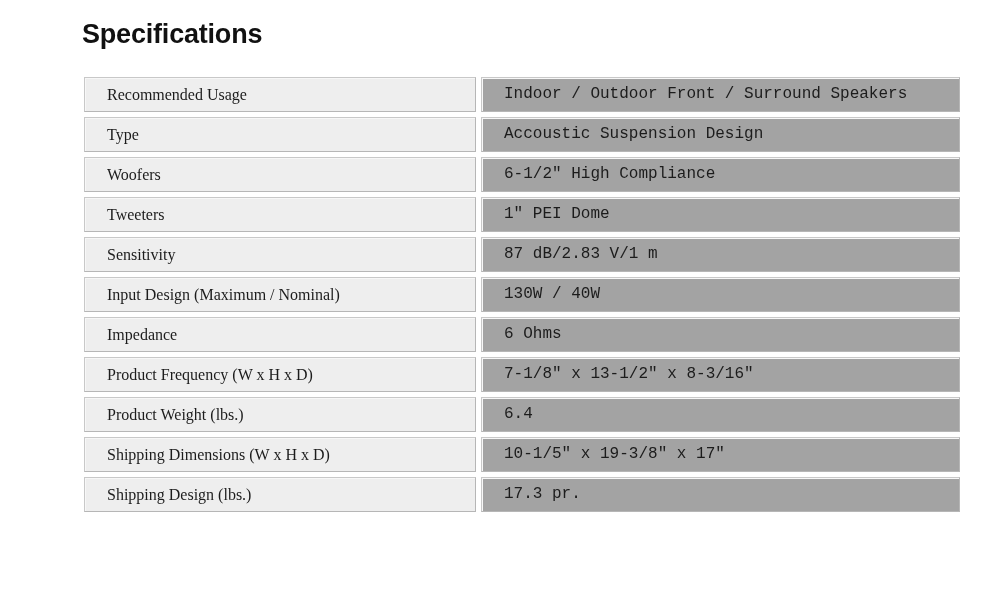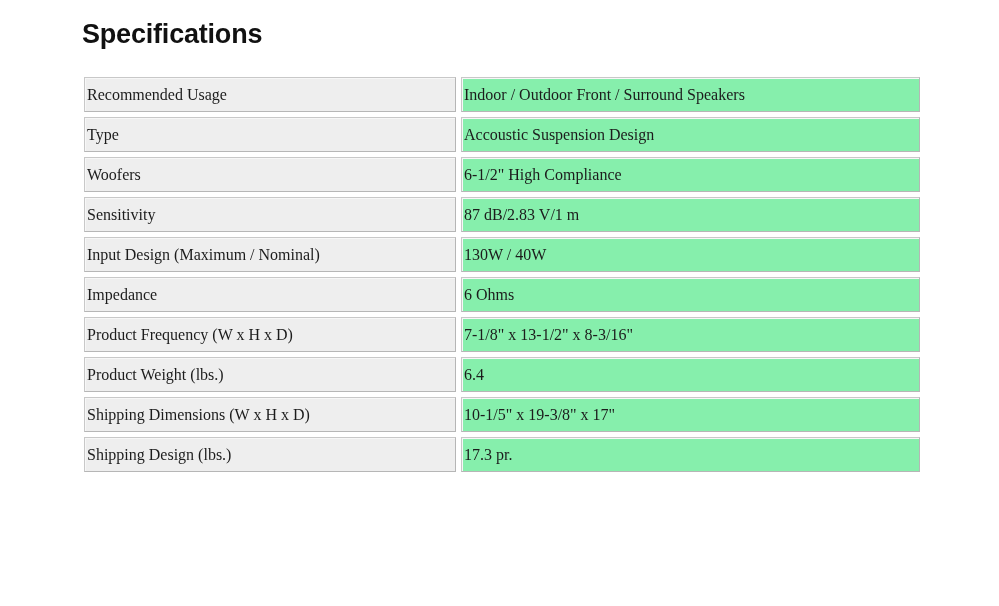--- a/index.html
+++ b/index.html
@@ -40,41 +40,42 @@
     top: 72px;
     width: 846px;
     border-collapse: separate;
     border-spacing: 5px 5px;
     margin: 0;
     table-layout: fixed;
   }
   .spec-table tr { height: 33px; }
   .spec-table td {
     height: 33px;
-    padding: 0 0 0 2px;
+    padding: 0 0 0 22px;
     vertical-align: middle;
     font-family: "Liberation Serif", serif;
     font-size: 16px;
     line-height: 19px;
     color: #1c1c1c;
     border: 1px solid #c8c8c8;
     border-right-color: #b6b6b6;
     border-bottom-color: #b6b6b6;
     box-shadow: inset 1px 1px 0 #f7f7f7;
     white-space: nowrap;
     overflow: hidden;
     margin-top: 27px;
   }
   .spec-table td.label-cell {
     width: 368px;
     background: #eeeeee;
   }
   .spec-table td.value-cell {
     width: 455px;
-    background: #86efac;
+    background: #a3a3a3;
+    font-family: Liberation Mono, monospace;
   }
 </style>
 </head>
 <body>
 
 <div class="page">
 
   <h1 class="page-title">Specifications</h1>
 
   <table class="spec-table">
@@ -83,20 +84,24 @@
         <td class="label-cell">Recommended Usage</td>
         <td class="value-cell">Indoor / Outdoor Front / Surround Speakers</td>
       </tr>
       <tr>
         <td class="label-cell">Type</td>
         <td class="value-cell">Accoustic Suspension Design</td>
       </tr>
       <tr>
         <td class="label-cell">Woofers</td>
         <td class="value-cell">6-1/2" High Compliance</td>
+      </tr>
+      <tr>
+        <td class="label-cell">Tweeters</td>
+        <td class="value-cell">1" PEI Dome</td>
       </tr>
       <tr>
         <td class="label-cell">Sensitivity</td>
         <td class="value-cell">87 dB/2.83 V/1 m</td>
       </tr>
       <tr>
         <td class="label-cell">Input Design (Maximum / Nominal)</td>
         <td class="value-cell">130W / 40W</td>
       </tr>
       <tr>

